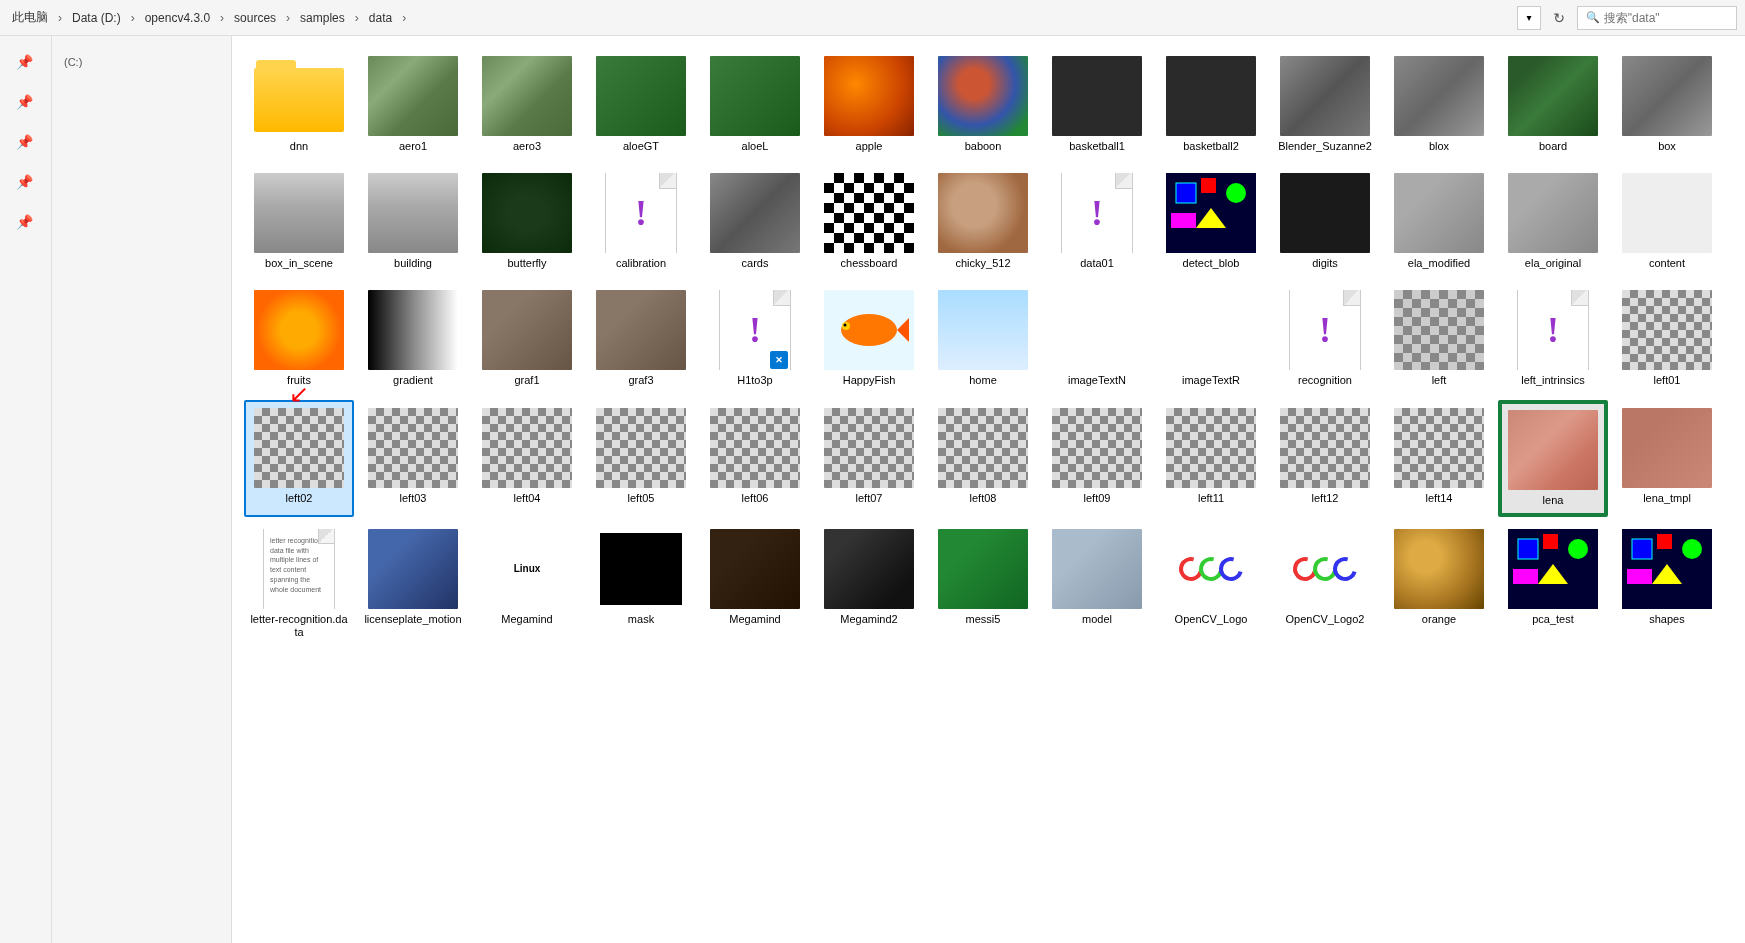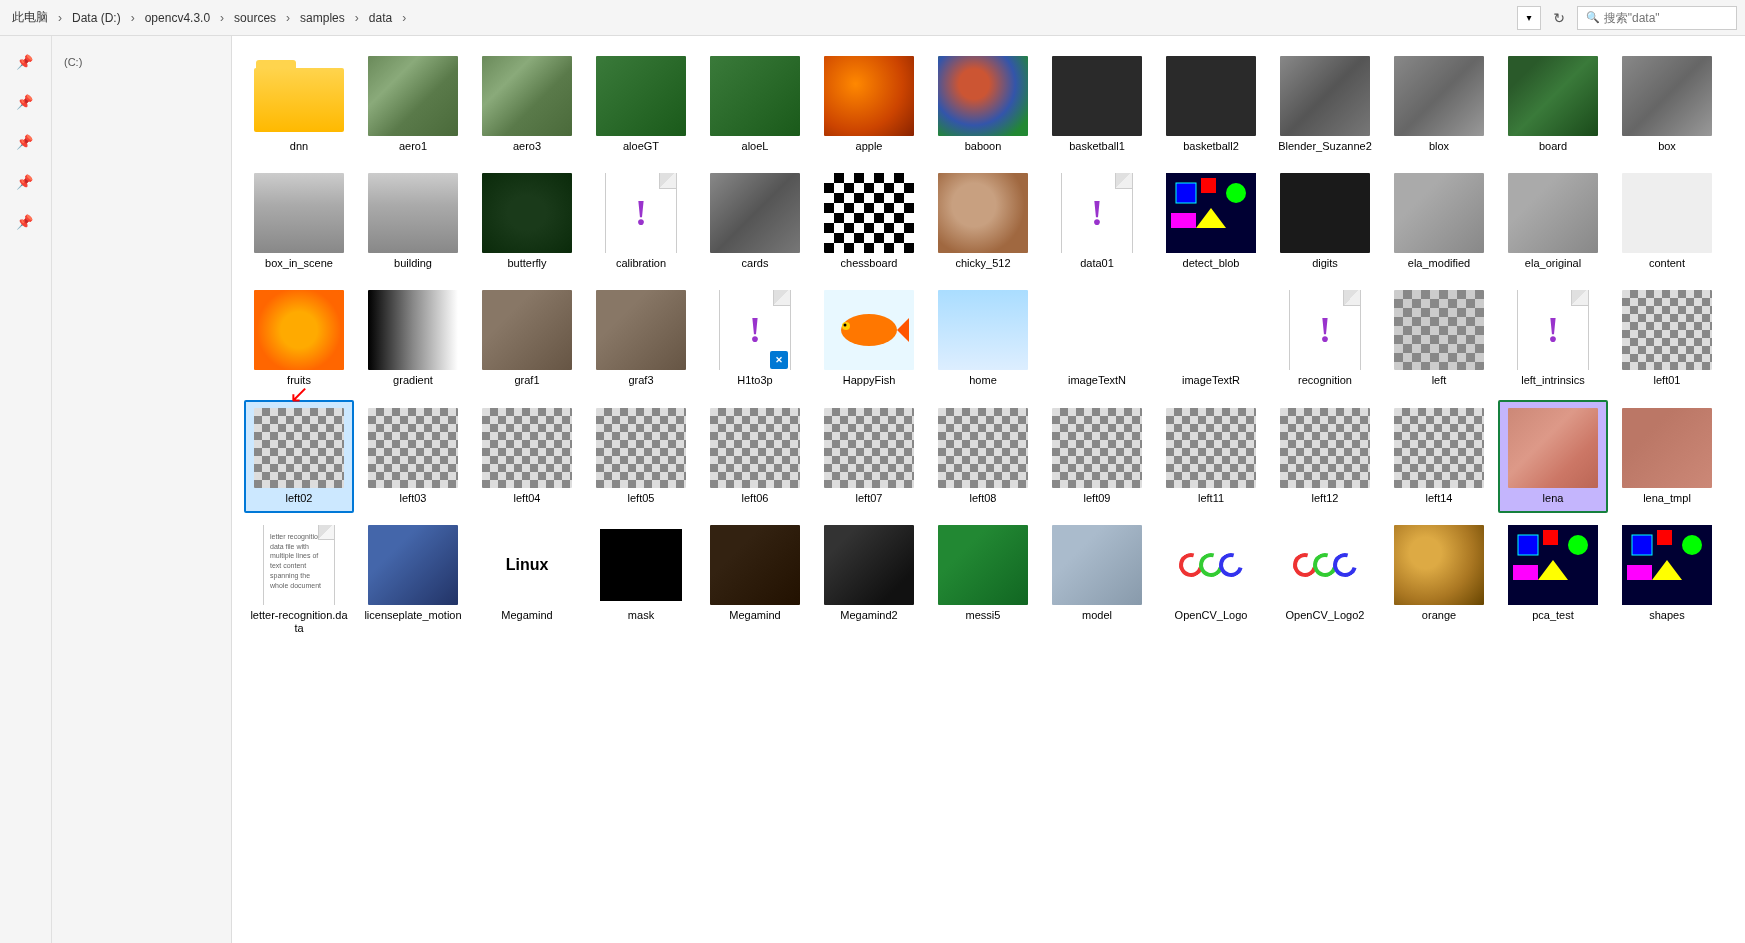--- a/index.html
+++ b/index.html
@@ -138,21 +138,21 @@
       display: flex;
       flex-direction: column;
       align-items: center;
       padding: 6px 4px;
       cursor: pointer;
       border: 2px solid transparent;
       border-radius: 2px;
       position: relative;
     }
     .file-item.selected { background: #cce8ff; border-color: #0078d7; }
-    .file-item.highlighted { background: #c4b5fd; border: 2px solid #15803d; }
+    .file-item.highlighted { background: #e5e5e5; border: 4px solid #15803d; }
 
     .file-thumb {
       width: 90px;
       height: 80px;
       display: flex;
       align-items: center;
       justify-content: center;
       overflow: hidden;
       position: relative;
     }
@@ -744,21 +744,21 @@
             <div class="file-thumb">
               <div style="width: 90px; height: 80px; border-radius: 1px; background: linear-gradient(135deg, rgb(68, 102, 170) 30%, rgb(34, 51, 102) 100%);"></div>
             </div>
           </div>
           <div class="file-name">licenseplate_motion</div>
         </div>
         <div class="file-item">
           <div style="position: relative;">
             <div class="file-thumb">
               <div style="width: 90px; height: 80px; border-radius: 1px; background: rgb(255, 255, 255); color: rgb(0, 0, 0); font-size: 14px; font-weight: bold; display: flex; align-items: center; justify-content: center;">
-                <span style="font-size:16px; font-weight:bold; font-family:sans-serif;">Linux</span>
+                <span style="font-size:10px; font-weight:bold; font-family:sans-serif;">Linux</span>
               </div>
             </div>
           </div>
           <div class="file-name">Megamind</div>
         </div>
         <div class="file-item">
           <div style="position: relative;">
             <div class="file-thumb">
               <div style="width: 90px; height: 80px; border-radius: 1px; background: rgb(0, 0, 0); border: 4px solid rgb(255, 255, 255);"></div>
             </div>

